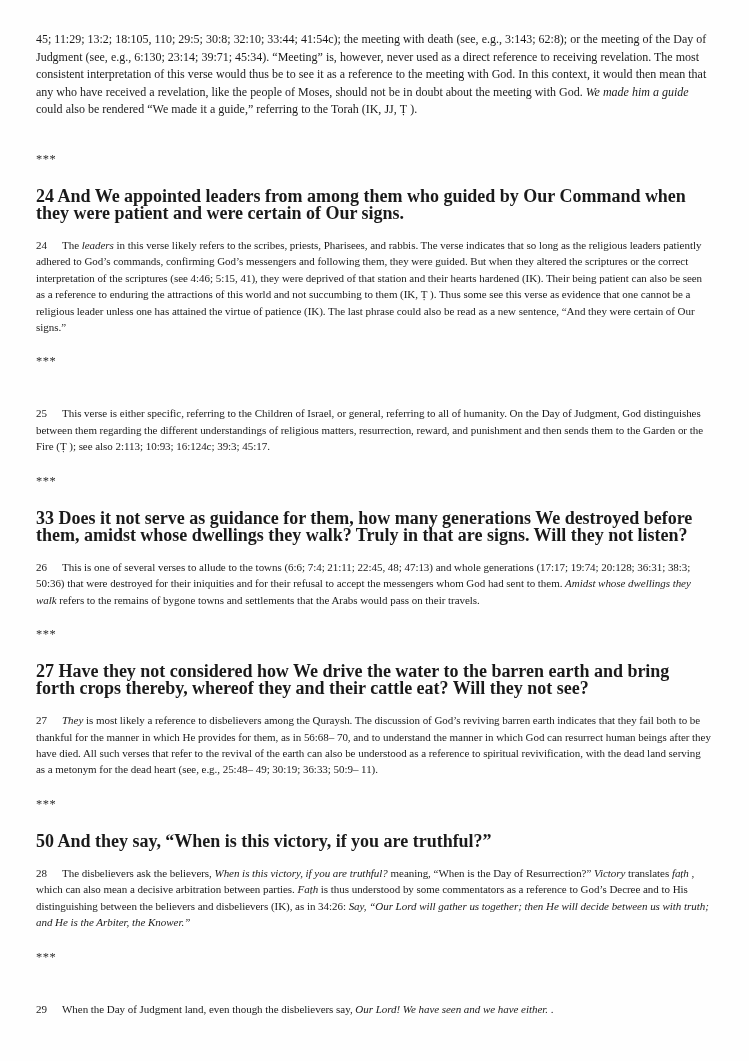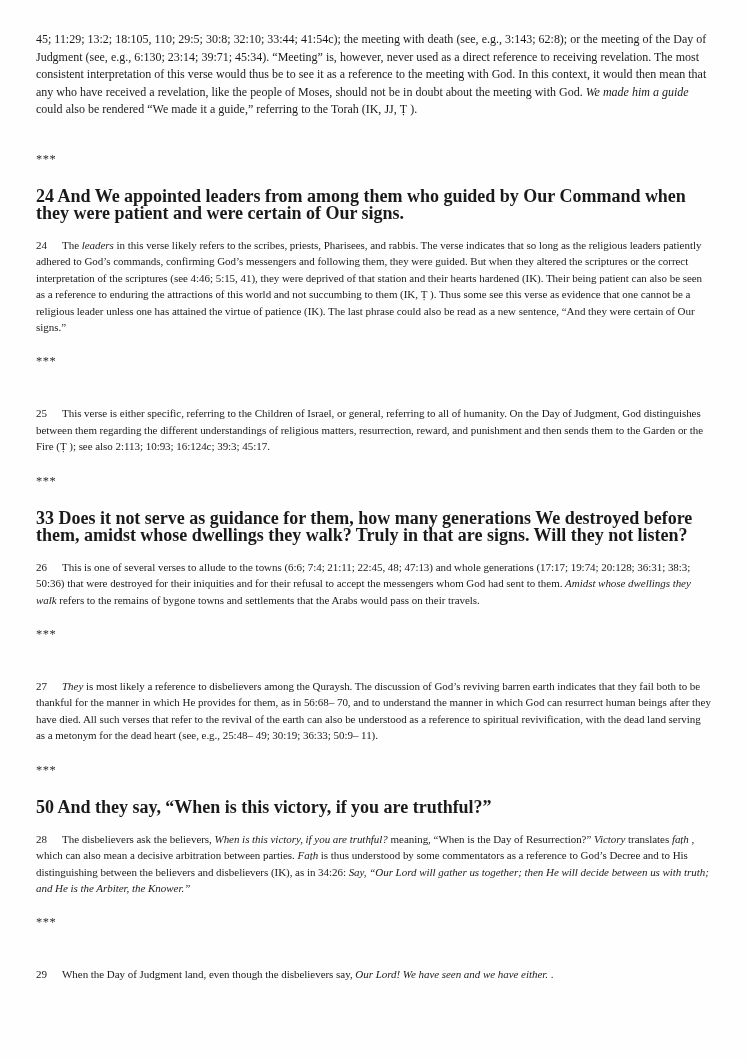--- a/index.html
+++ b/index.html
@@ -100,20 +100,21 @@
     <div class="sp-div-to-verse"></div>
 
     <p class="para-verse"><span>33 Does it not serve as guidance for them, how many generations We destroyed before them, amidst whose dwellings they walk? Truly in that are signs. Will they not listen?</span></p>
     <div class="sp-verse-to-comm"></div>
     <p class="para-comm"><span class="vnum">26</span><span><span>This is one of several verses to allude to the towns (6:6; 7:4; 21:11; 22:45, 48; 47:13) and whole generations (17:17; 19:74; 20:128; 36:31; 38:3; 50:36) that were destroyed for their iniquities and for their refusal to accept the messengers whom God had sent to them. </span><i>Amidst whose dwellings they walk</i><span> refers to the remains of bygone towns and settlements that the Arabs would pass on their travels.</span></span></p>
 
     <div class="sp-comm-to-div"></div>
     <p class="divider">***</p>
     <div class="sp-div-to-verse"></div>
 
+    <p class="para-verse"><span>27 Have they not considered how We drive the water to the barren earth and bring forth crops thereby, whereof they and their cattle eat? Will they not see?</span></p>
     <div class="sp-verse-to-comm"></div>
     <p class="para-comm"><span class="vnum">27</span><span><i>They</i><span> is most likely a reference to disbelievers among the Quraysh. The discussion of God’s reviving barren earth indicates that they fail both to be thankful for the manner in which He provides for them, as in 56:68– 70, and to understand the manner in which God can resurrect human beings after they have died. All such verses that refer to the revival of the earth can also be understood as a reference to spiritual revivification, with the dead land serving as a metonym for the dead heart (see, e.g., 25:48– 49; 30:19; 36:33; 50:9– 11).</span></span></p>
 
     <div class="sp-comm-to-div"></div>
     <p class="divider">***</p>
     <div class="sp-div-to-verse"></div>
 
     <p class="para-verse"><span>50 And they say, “When is this victory, if you are truthful?”</span></p>
     <div class="sp-verse-to-comm"></div>
     <p class="para-comm"><span class="vnum">28</span><span><span>The disbelievers ask the believers, </span><i>When is this victory, if you are truthful?</i><span> meaning, “When is the Day of Resurrection?” </span><i>Victory</i><span> translates </span><i>faṭh</i><span> , which can also mean a decisive arbitration between parties. </span><i>Faṭh</i><span> is thus understood by some commentators as a reference to God’s Decree and to His distinguishing between the believers and disbelievers (IK), as in 34:26: </span><i>Say, “Our Lord will gather us together; then He will decide between us with truth; and He is the Arbiter, the Knower.”</i></span></p>

